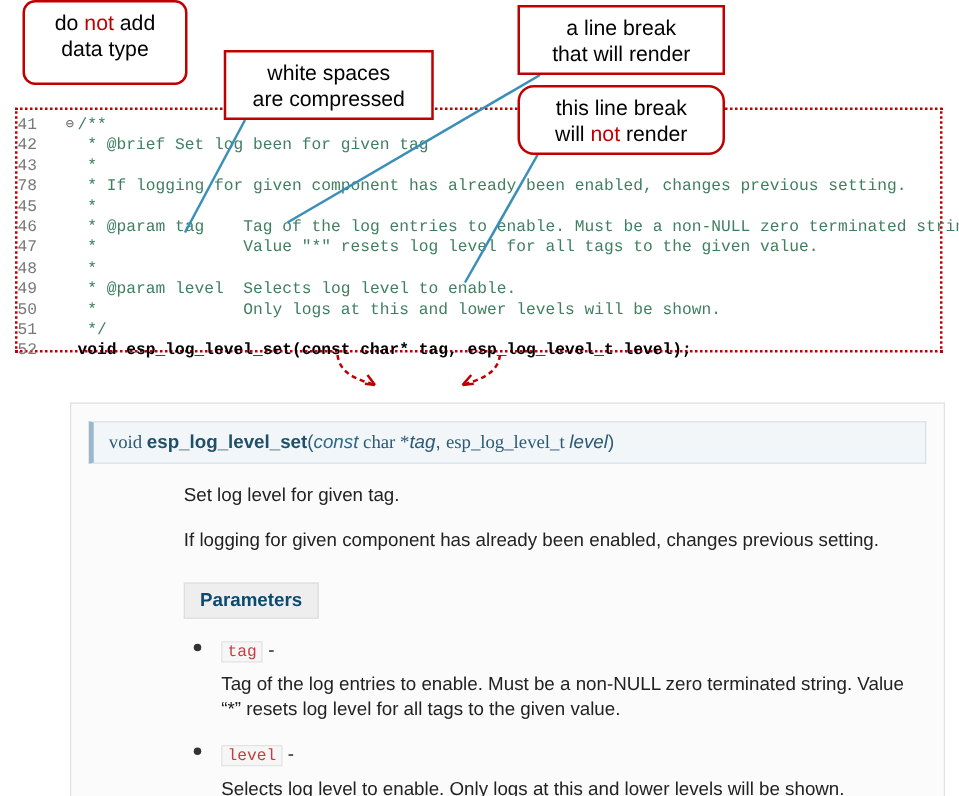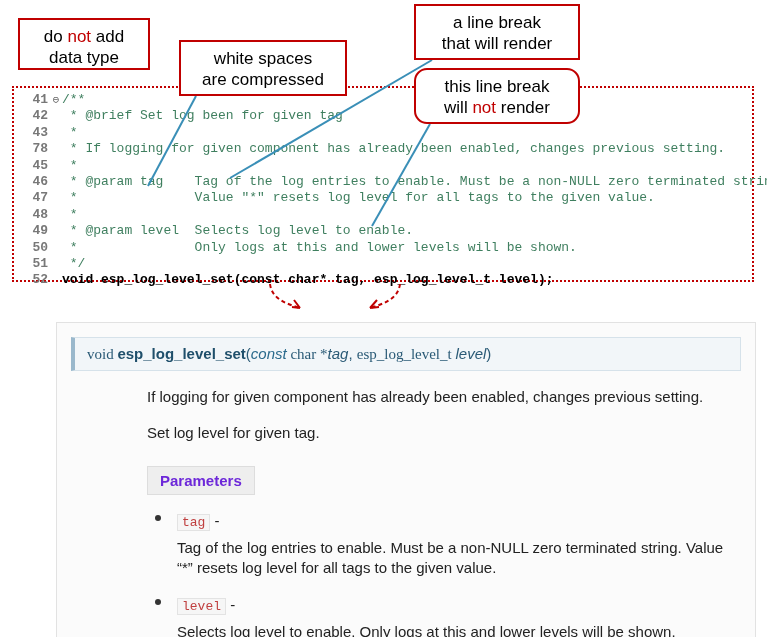--- a/index.html
+++ b/index.html
@@ -17,21 +17,21 @@
     background:#ffffff;
     color:#000000;
     font-size:17px;
     line-height:1.25;
     text-align:center;
     padding:6px 8px;
     box-sizing:border-box;
     z-index:5;
   }
   .callout .hl{color:#c00000;}
-  #callout-datatype{left:18px;top:18px;width:132px;height:52px;}
+  #callout-datatype{left:18px;top:0;width:132px;height:68px;border-radius:10px;}
   #callout-whitespace{left:179px;top:40px;width:168px;height:56px;}
   #callout-linebreak-render{left:414px;top:4px;width:166px;height:56px;}
   #callout-linebreak-norender{left:414px;top:68px;width:166px;height:56px;border-radius:13px;}
 
   
   #code-block{
     position:absolute;
     left:12px;top:86px;width:742px;height:196px;
     border:2px dotted #c00000;
     background:#ffffff;
@@ -39,24 +39,23 @@
     z-index:1;
   }
   .code-lines{
     font-family:"Liberation Mono", monospace;
     font-size:13px;
     line-height:16.4px;
     padding:4px 0 0 0;
   }
   .cl{display:flex;white-space:pre;height:16.4px;}
   .gutter{
-    width:34px;min-width:34px;text-align:right;
+    width:34px;min-width:34px;text-align:left;
     color:#787878;padding-right:2px;
     font-family:"Liberation Mono", monospace;
-    font-weight:bold;
   }
   .foldmark{
     width:12px;min-width:12px;text-align:center;color:#666;font-size:11px;
   }
   .code-txt{color:#3f7f5f;}
 
   
   svg.conn{position:absolute;left:0;top:0;width:767px;height:637px;pointer-events:none;z-index:4;}
 
   
@@ -91,21 +90,21 @@
     width:590px;
   }
   #doc-params-head{
     margin:22px 0 0 90px;
     display:inline-block;
     background:#eeeeee;
     border:1px solid #dddddd;
     padding:5px 12px;
     font-size:15px;
     font-weight:bold;
-    color:#6d28d9;
+    color:#0c4a6e;
   }
   .doc-li{
     position:relative;
     margin:16px 0 0 120px;
     width:560px;
     font-size:15px;
     color:#222;
     line-height:1.35;
   }
   .doc-li .bullet{
@@ -236,22 +235,22 @@
 
   </div>
 </div>
 
 <div id="doc-panel">
 
   <div id="doc-sig">
     <span class="ty">void </span><span class="fn">esp_log_level_set</span><span>(</span><span class="kw">const</span><span class="ty"> char *</span><span class="param">tag</span><span>, </span><span class="ty">esp_log_level_t </span><span class="param">level</span><span>)</span>
   </div>
 
+  <div class="doc-p">Set log level for given tag.</div>
   <div class="doc-p">If logging for given component has already been enabled, changes previous setting.</div>
-  <div class="doc-p">Set log level for given tag.</div>
 
   <div id="doc-params-head">Parameters</div>
 
   <div class="doc-li">
     <span class="bullet"></span>
     <span class="pname">tag</span>
     <span>-</span>
     <span class="desc">Tag of the log entries to enable. Must be a non-NULL zero terminated string. Value “*” resets log level for all tags to the given value.</span>
   </div>
 

